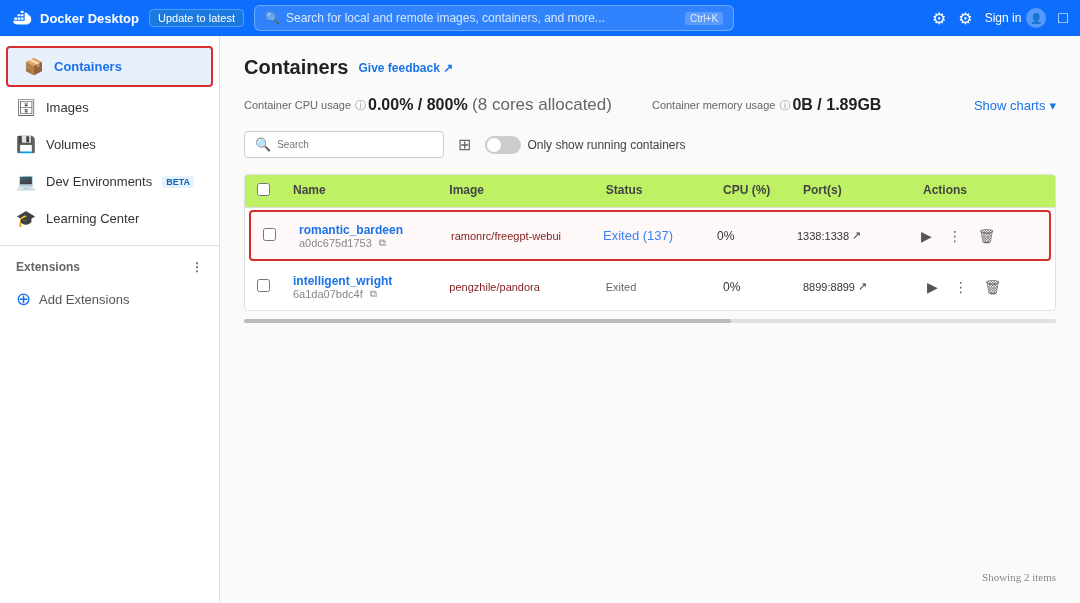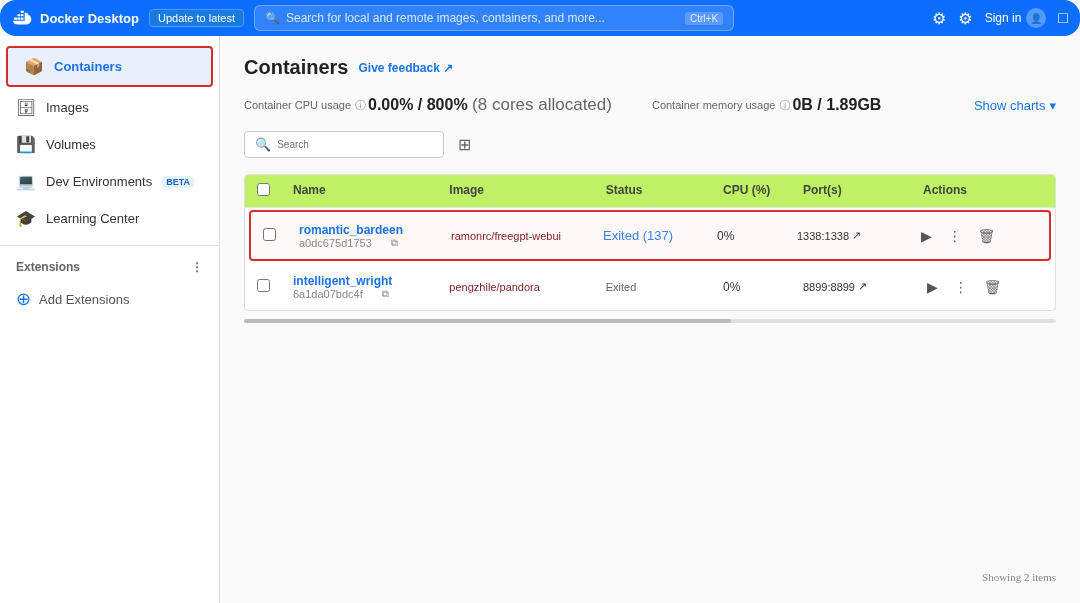--- a/index.html
+++ b/index.html
@@ -7,21 +7,20 @@
 
     
     .topbar {
       display: flex;
       align-items: center;
       background: #0d6efd;
       height: 36px;
       padding: 0 12px;
       gap: 10px;
       color: white;
-      border-radius: 16px;
     }
     .topbar-brand {
       display: flex;
       align-items: center;
       gap: 6px;
       font-weight: 700;
       font-size: 13px;
       color: white;
     }
     .docker-whale {
@@ -321,21 +320,21 @@
       font-size: 12px;
       font-weight: 600;
       cursor: pointer;
       text-decoration: none;
     }
     .container-id {
       color: #888;
       font-size: 11px;
       display: flex;
       align-items: center;
-      gap: 19px;
+      gap: 7px;
     }
     .image-link {
       color: #7f1d1d;
       font-size: 11px;
       cursor: pointer;
       text-decoration: none;
     }
     .status-badge {
       font-size: 11px;
       color: #666;
@@ -503,20 +502,26 @@
         <span>▾</span>
       </div>
     </div>
 
     <div class="toolbar">
       <div class="search-box">
         <span style="color:#888">🔍</span>
         <input type="text" placeholder="Search" style="">
       </div>
       <span class="grid-icon">⊞</span>
+      <div class="toggle-container">
+        <div class="toggle">
+          <div class="toggle-knob"></div>
+        </div>
+        <span>Only show running containers</span>
+      </div>
     </div>
 
     <div class="table-wrapper">
 
       <div class="table-header">
         <div class="table-header-cell">
           <input type="checkbox" style="">
         </div>
         <div class="table-header-cell">Name</div>
         <div class="table-header-cell">Image</div>

